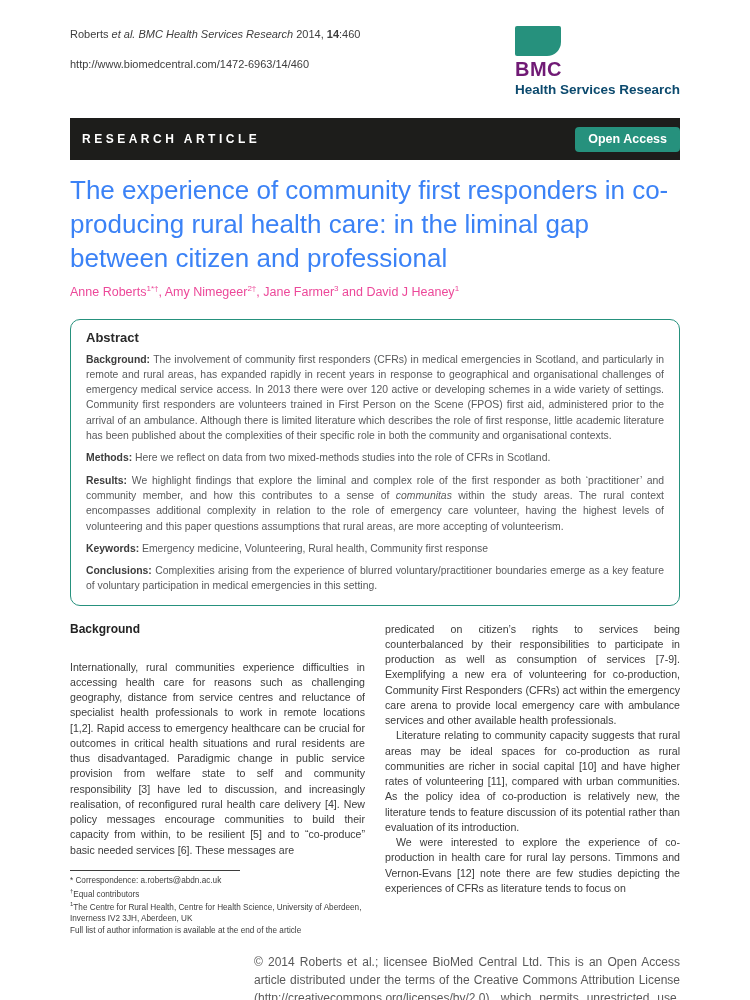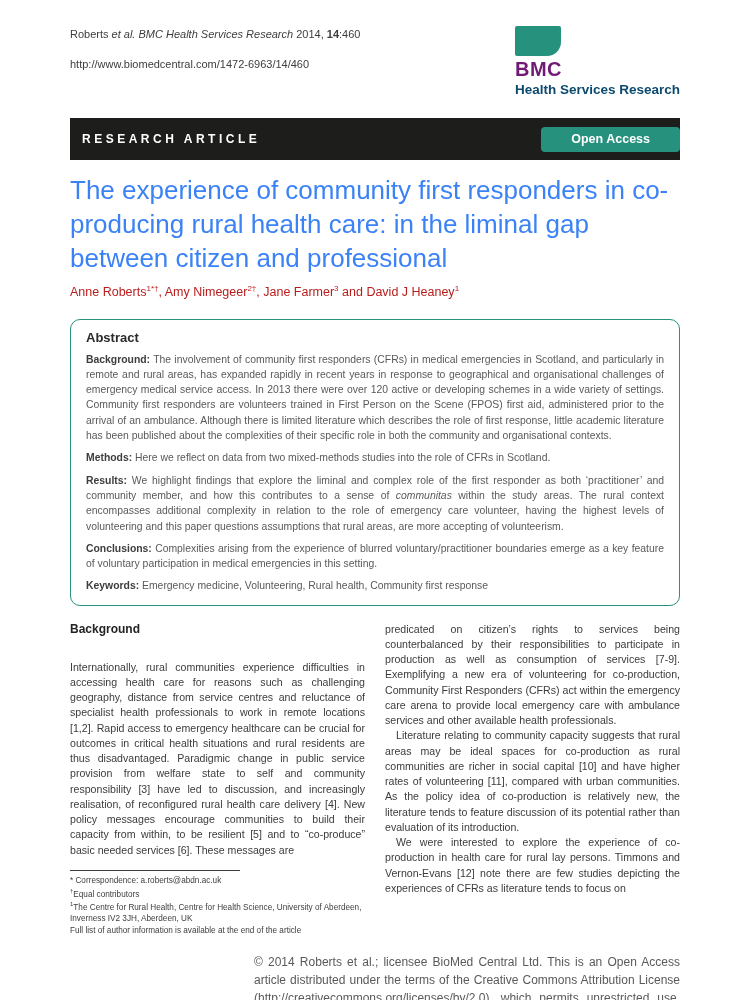--- a/index.html
+++ b/index.html
@@ -19,25 +19,25 @@
   .logo { width:165px; }
   .logo-mark { width:46px; height:30px; background:var(--accent,#26917d); border-radius:2px 2px 14px 2px; }
   .logo-abbr { font-size:20px; font-weight:bold; color:#701a75; margin-top:2px; letter-spacing:0.5px; }
   .logo-journal { font-size:13.5px; font-weight:bold; color:#0c4a6e; margin-top:1px; white-space:nowrap; }
 
   
   .bar { margin-top:21px; height:42px; background:var(--banner_bg,#1d1d1b);
          display:flex; align-items:center; justify-content:space-between; }
   .bar-label { color:#fff; font-weight:bold; font-size:12px; letter-spacing:3.5px; padding-left:12px; }
   .badge { background:var(--accent,#26917d); color:#fff; font-weight:bold; font-size:12.5px;
-           height:25px; line-height:25px; padding:0 30px; border-radius:4px; }
+           height:25px; line-height:25px; padding:0 13px; border-radius:4px; }
 
   
   .title { margin-top:14px; font-size:26px; line-height:1.3; color:#3b82f6; font-weight:400; }
-  .authors { margin-top:9px; font-size:12.5px; color:#b91c1c; }
+  .authors { margin-top:9px; font-size:12.5px; color:#ec4899; }
   .authors sup { font-size:8px; }
 
   
   .abstract { margin-top:19px; border:1.5px solid var(--accent,#26917d); border-radius:10px;
               padding:10px 15px 11px 15px; }
   .abstract h2 { font-size:13px; font-weight:bold; color:#2a2a2a; margin-bottom:7px; }
   .asec { font-size:10.4px; line-height:1.47; color:#58595b; text-align:justify; margin-bottom:7px; }
   .asec:last-child { margin-bottom:0; }
   .asec b { color:#3d3d3d; }
   .asec .it { font-style:italic; }
@@ -95,24 +95,24 @@
     <div class="asec">
       <b>Background:</b><span> The involvement of community first responders (CFRs) in medical emergencies in Scotland, and particularly in remote and rural areas, has expanded rapidly in recent years in response to geographical and organisational challenges of emergency medical service access. In 2013 there were over 120 active or developing schemes in a wide variety of settings. Community first responders are volunteers trained in First Person on the Scene (FPOS) first aid, administered prior to the arrival of an ambulance. Although there is limited literature which describes the role of first response, little academic literature has been published about the complexities of their specific role in both the community and organisational contexts.</span>
     </div>
     <div class="asec">
       <b>Methods:</b><span> Here we reflect on data from two mixed-methods studies into the role of CFRs in Scotland.</span>
     </div>
     <div class="asec">
       <b>Results:</b><span> We highlight findings that explore the liminal and complex role of the first responder as both ‘practitioner’ and community member, and how this contributes to a sense of </span><span class="it">communitas</span><span> within the study areas. The rural context encompasses additional complexity in relation to the role of emergency care volunteer, having the highest levels of volunteering and this paper questions assumptions that rural areas, are more accepting of volunteerism.</span>
     </div>
     <div class="asec">
-      <b>Conclusions:</b><span> Complexities arising from the experience of blurred voluntary/practitioner boundaries emerge as a key feature of voluntary participation in medical emergencies in this setting.</span>
+      <b>Keywords:</b><span> Emergency medicine, Volunteering, Rural health, Community first response</span>
     </div>
     <div class="asec">
-      <b>Keywords:</b><span> Emergency medicine, Volunteering, Rural health, Community first response</span>
+      <b>Conclusions:</b><span> Complexities arising from the experience of blurred voluntary/practitioner boundaries emerge as a key feature of voluntary participation in medical emergencies in this setting.</span>
     </div>
   </div>
 
   <div class="bodytext">
     <div class="col">
       <h3>Background</h3>
       <p>Internationally, rural communities experience difficulties in accessing health care for reasons such as challenging geography, distance from service centres and reluctance of specialist health professionals to work in remote locations [1,2]. Rapid access to emergency healthcare can be crucial for outcomes in critical health situations and rural residents are thus disadvantaged. Paradigmic change in public service provision from welfare state to self and community responsibility [3] have led to discussion, and increasingly realisation, of reconfigured rural health care delivery [4]. New policy messages encourage communities to build their capacity from within, to be resilient [5] and to “co-produce” basic needed services [6]. These messages are</p>
       <div class="footnotes">
         <div class="fn-rule"></div>
         <div>

